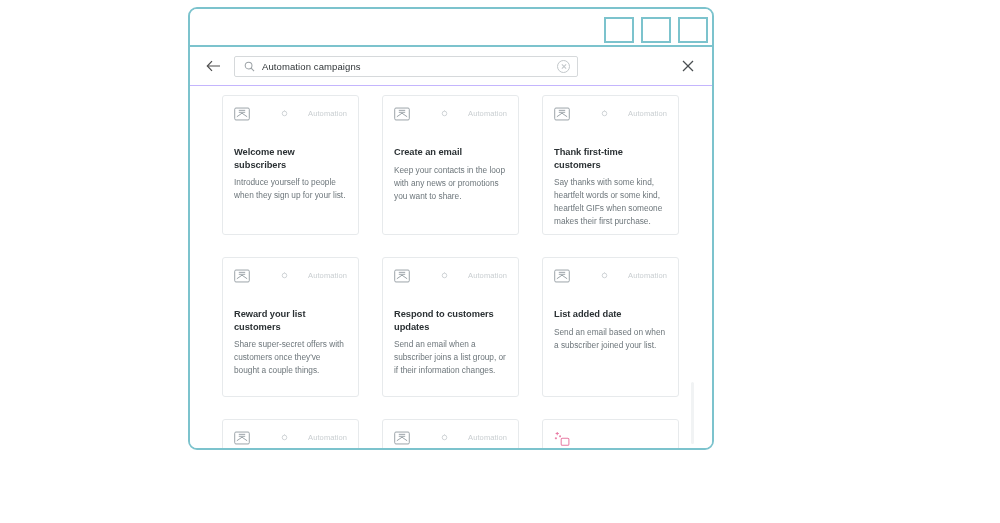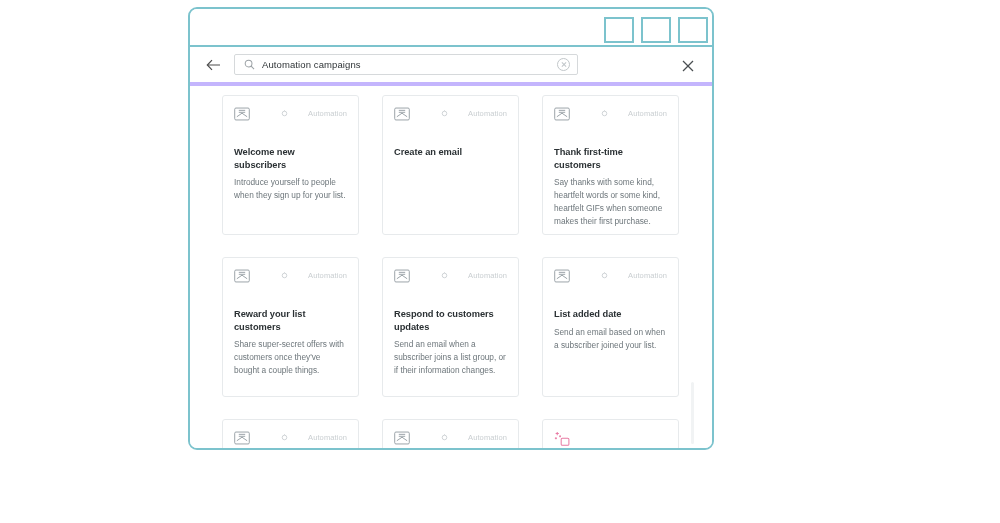--- a/index.html
+++ b/index.html
@@ -46,21 +46,21 @@
     background: #ffffff;
   }
 
   
   .toolbar {
     position: relative;
     height: 39px;
     display: flex;
     align-items: center;
     padding: 0 0 0 8px;
-    border-bottom: 4px solid #c4b5fd;
+    border-bottom: 1px solid #c4b5fd;
     background: #ffffff;
   }
   .back-btn {
     width: 24px;
     height: 24px;
     display: flex;
     align-items: center;
     justify-content: center;
     color: #4d4d4d;
     flex: 0 0 auto;
@@ -308,20 +308,21 @@
             <span class="badge-gear">
               <svg width="7" height="7" viewBox="0 0 8 8" fill="none" stroke="currentColor" stroke-width="1">
                 <circle cx="4" cy="4" r="2.6"></circle>
                 <path d="M4 0.4 V1.2"></path>
               </svg>
             </span>
             <span>Automation</span>
           </span>
         </div>
         <div class="card-title">Create an email</div>
+        <div class="card-desc">Keep your contacts in the loop with any news or promotions you want to share.</div>
       </div>
 
       <div class="card">
         <div class="card-head">
           <span class="envelope-icon">
             <svg width="16" height="14" viewBox="0 0 18 15" fill="none" stroke="currentColor" stroke-width="1.1">
               <rect x="0.8" y="0.8" width="16.4" height="13.4" rx="1.4"></rect>
               <path d="M3.2 10.6 L9 6.6 L14.8 10.6"></path>
               <path d="M5.4 3.4 H12.6"></path>
               <path d="M5.4 5.6 H12.6"></path>

